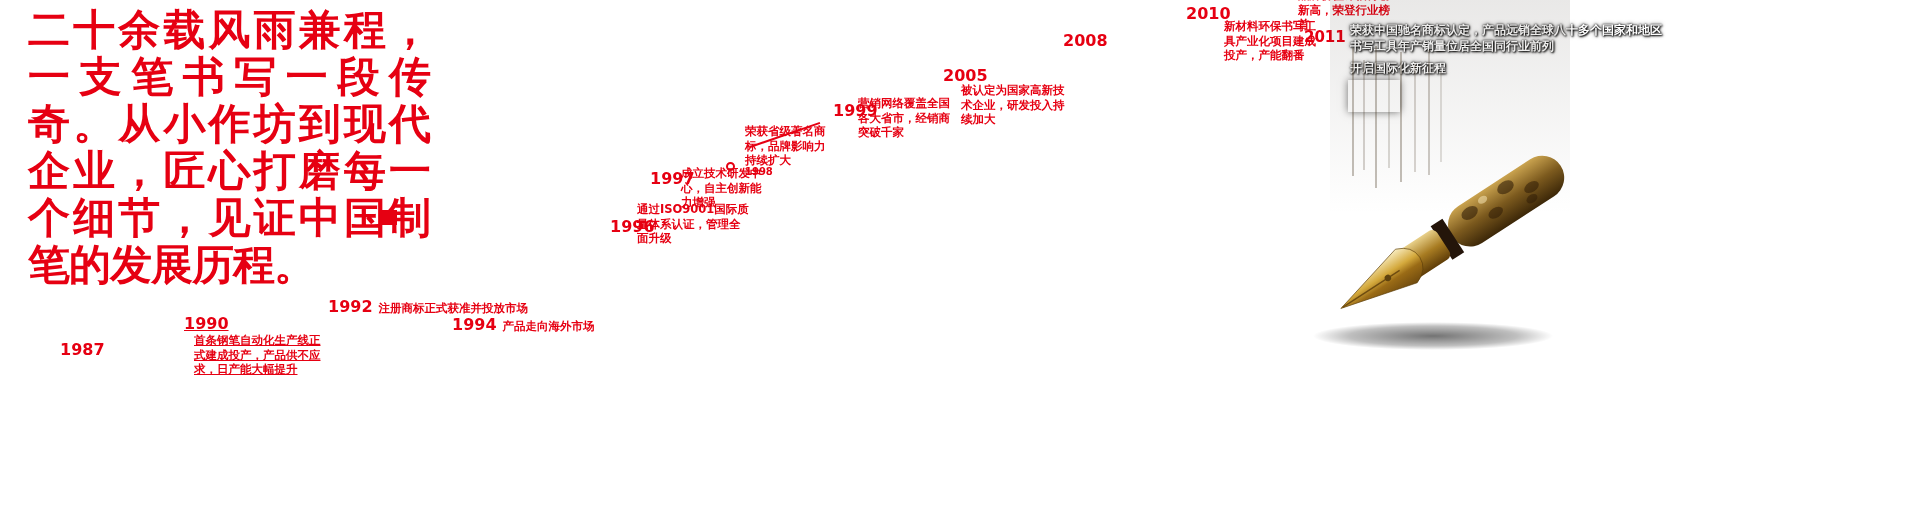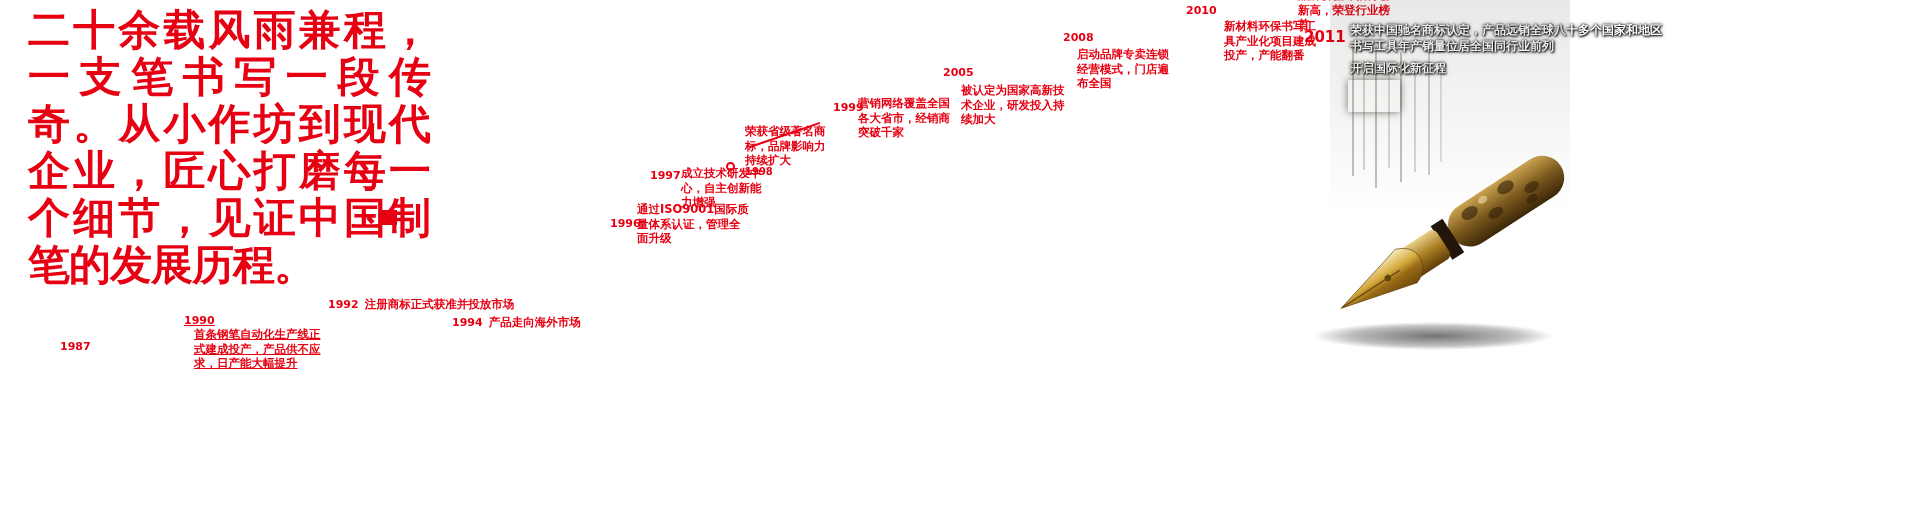--- a/index.html
+++ b/index.html
@@ -16,21 +16,21 @@
     color:#e60012; text-align:justify; letter-spacing:-1px;
     word-break:break-all;
   }
   .intro-seal{
     position:absolute; left:382px; top:210px; width:15px; height:15px;
     background:#e60012;
   }
   
   .step{ position:absolute; color:#e60012; }
   .step .yr{
-    font-weight:700; font-size:11px; color:#e60012; white-space:nowrap;
+    font-weight:700; font-size:16px; color:#e60012; white-space:nowrap;
   }
   .step .tx{
     font-weight:700; font-size:11.5px; line-height:1.28; color:#e60012;
     word-break:break-all;
   }
   .step .abs{ position:absolute; }
   .step.rowstep{ display:flex; gap:6px; align-items:baseline; }
   .step.rowstep .tx{ white-space:nowrap; }
   .bullet{
     position:absolute; width:9px; height:9px; border-radius:50%;
@@ -125,21 +125,20 @@
     <div class="abs tx" style="left:25px; top:0; width:92px;">营销网络覆盖全国各大省市，经销商突破千家</div>
   </div>
 
   <div class="step" style="left:943px; top:66px; width:126px; height:48px;">
     <div class="abs yr mid-yr" style="left:0; top:0;">2005</div>
     <div class="abs tx" style="left:18px; top:17px; width:106px;">被认定为国家高新技术企业，研发投入持续加大</div>
   </div>
 
   <div class="step" style="left:1063px; top:31px; width:118px; height:48px;">
     <div class="abs yr mid-yr" style="left:0; top:0;">2008</div>
-    <div class="abs tx" style="left:14px; top:16px; width:102px;">启动品牌专卖连锁经营模式，门店遍布全国</div>
   </div>
 
   <div class="step" style="left:1186px; top:4px; width:116px; height:46px;">
     <div class="abs yr mid-yr" style="left:0; top:0;">2010</div>
     <div class="abs tx" style="left:11px; top:15px; width:102px;margin-left:27px;">新材料环保书写工具产业化项目建成投产，产能翻番</div>
   </div>
 
   <div class="clipped-tx">品牌价值评估再创新高，荣登行业榜首</div>
 
   <div class="final-year">2011</div>

